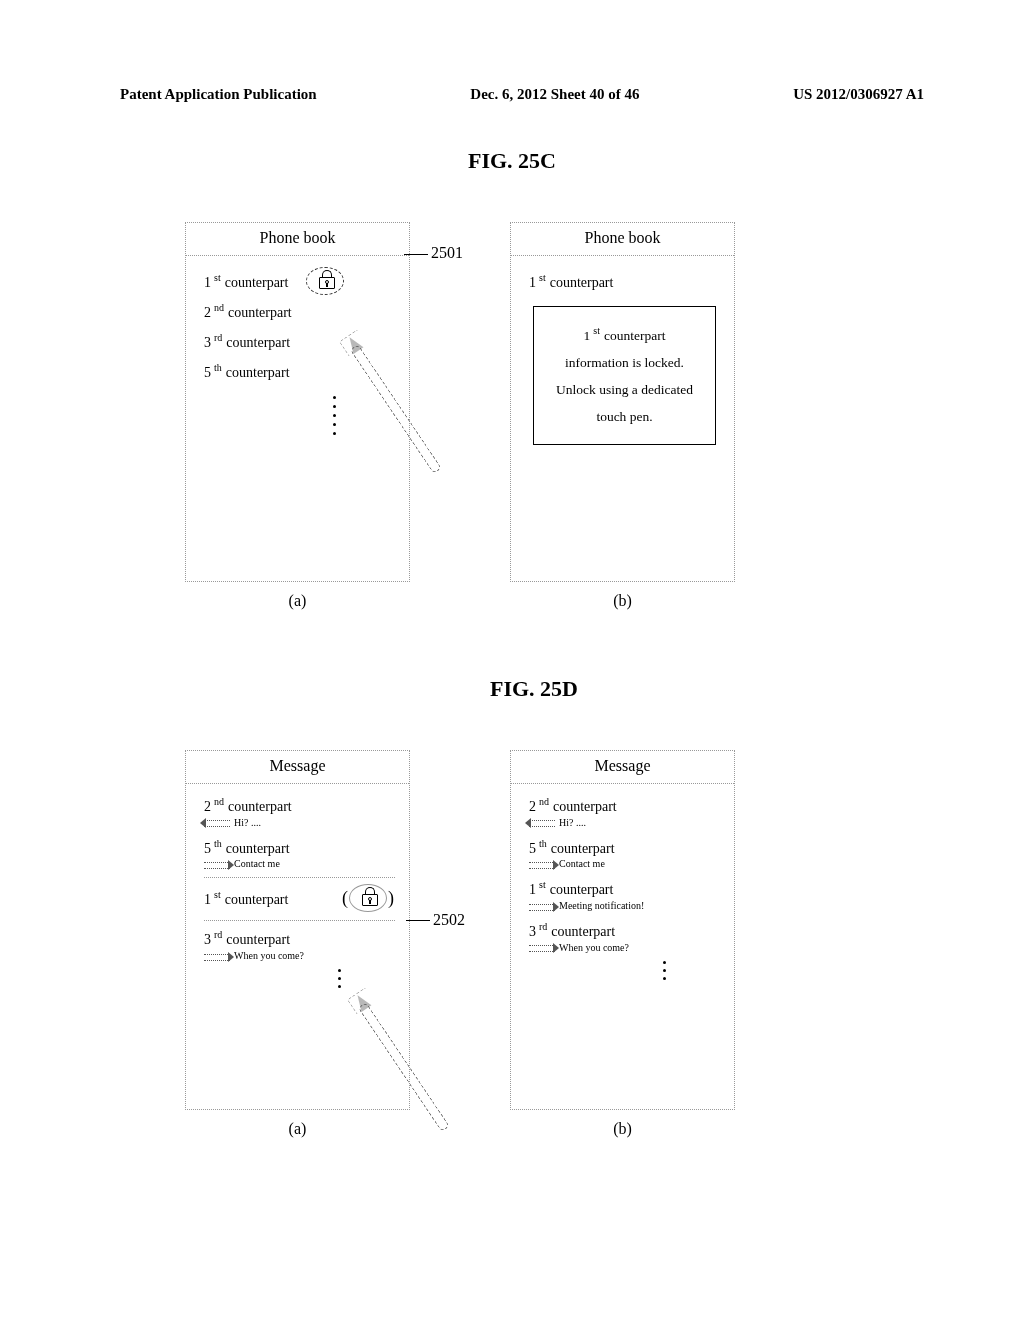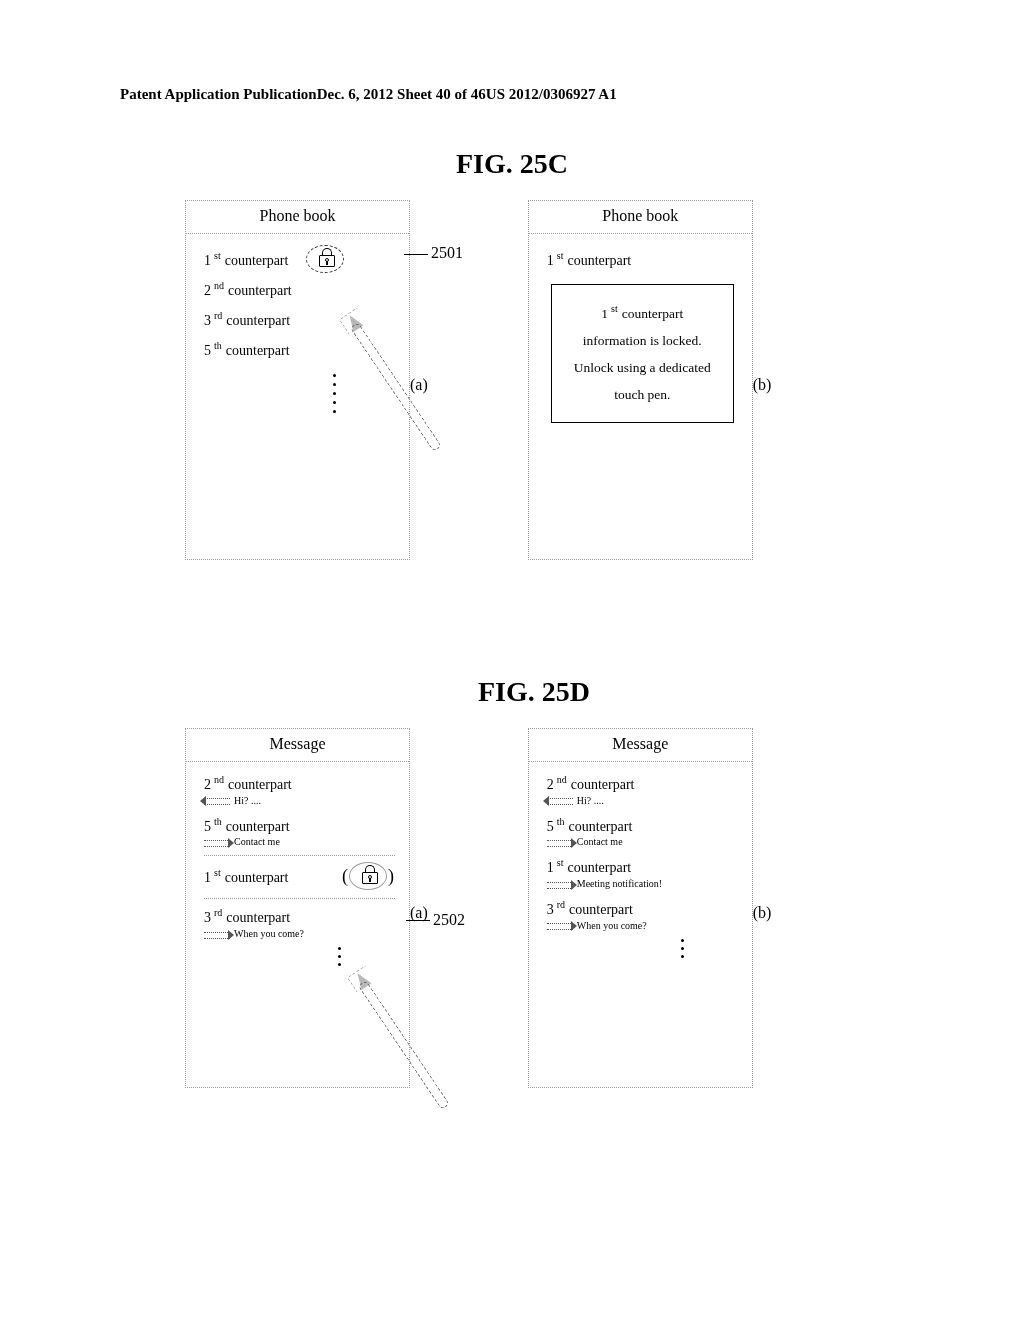--- a/index.html
+++ b/index.html
@@ -10,44 +10,45 @@
     height: 1320px;
     position: relative;
     color: #000;
   }
   .header-row {
     position: absolute;
     top: 86px;
     left: 120px;
     right: 100px;
     display: flex;
+    justify-content: space-between;
     font-size: 15px;
     font-weight: bold;
   }
 
   .fig-title {
     text-align: center;
     font-weight: bold;
-    font-size: 28px;
+    font-size: 22px;
     position: absolute;
     left: 0; right: 0;
   }
   .fig-title-c { top: 148px; }
   .fig-title-d { top: 676px; padding-left: 44px; }
 
   .figure-pair {
     position: absolute;
     left: 185px;
     display: flex;
     gap: 100px;
   }
   .pair-c { top: 200px; }
   .pair-d { top: 728px; }
 
-  .sub-fig { display: flex; flex-direction: row; align-items: center; }
+  .sub-fig { display: flex; flex-direction: column; align-items: center; margin-top: 22px; }
 
   .phone {
     width: 225px;
     height: 360px;
     border: 1px dotted #999;
     background: #fff;
     position: relative;
   }
   .phone-header {
     border-bottom: 1px dotted #999;

